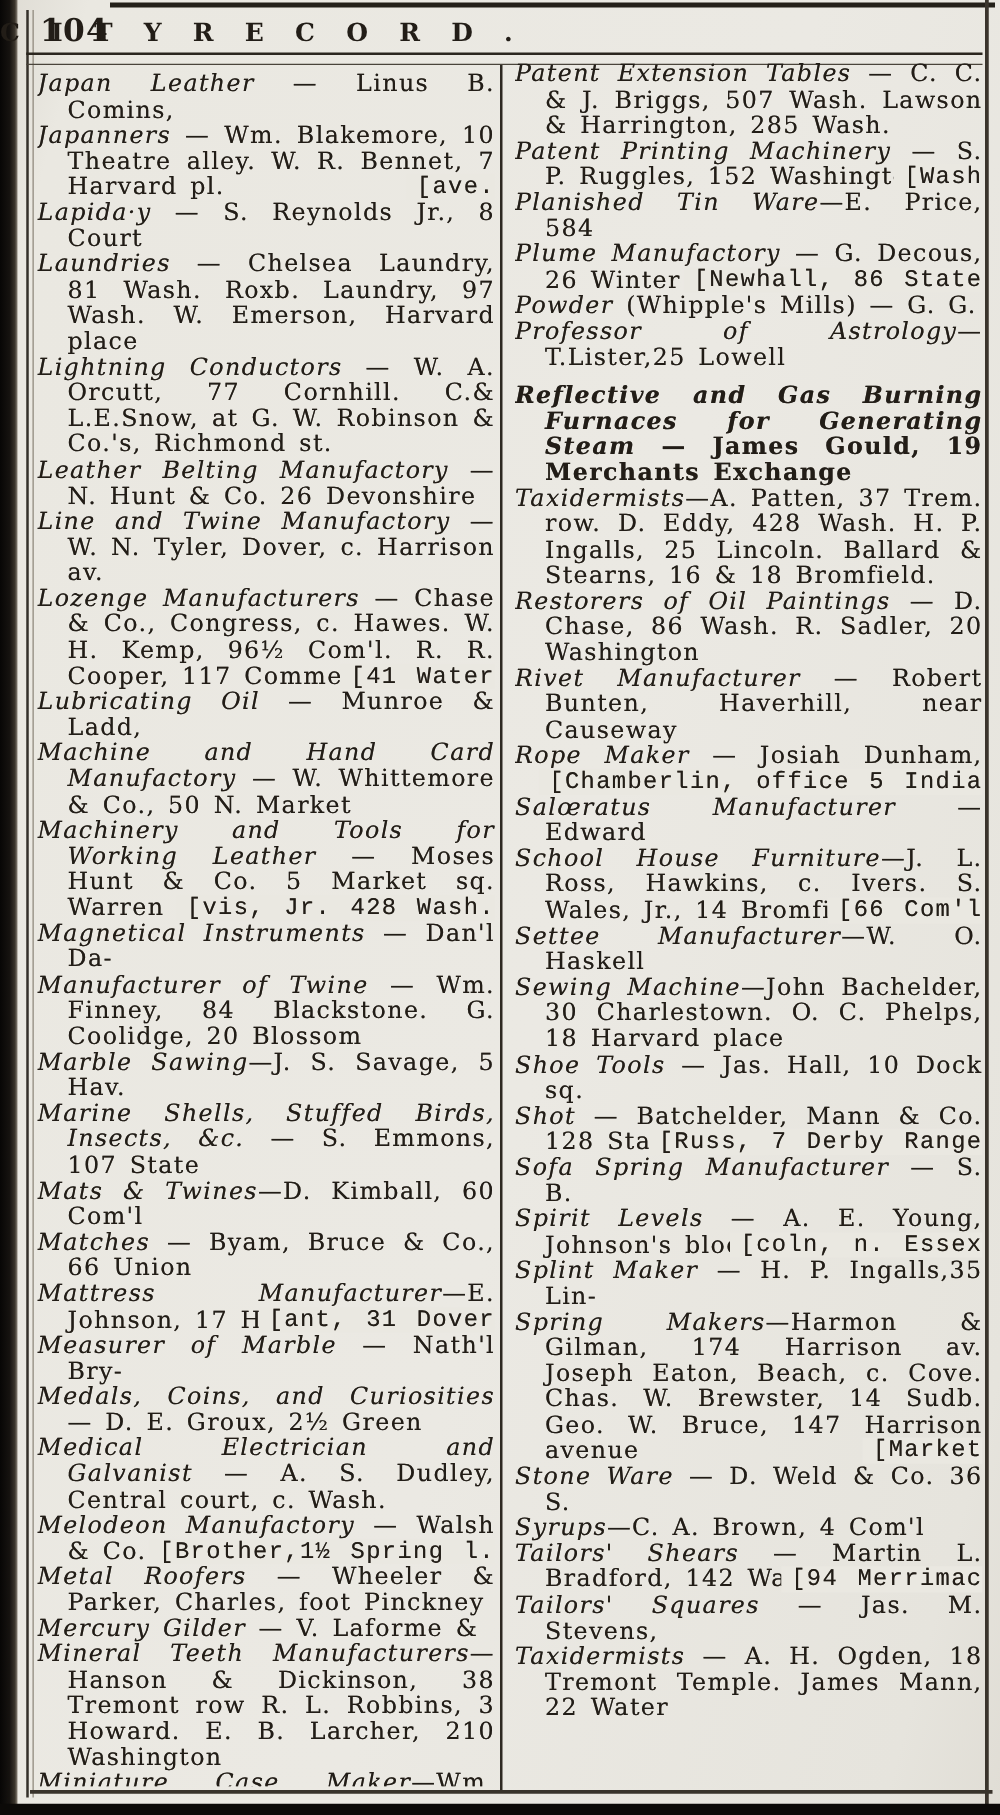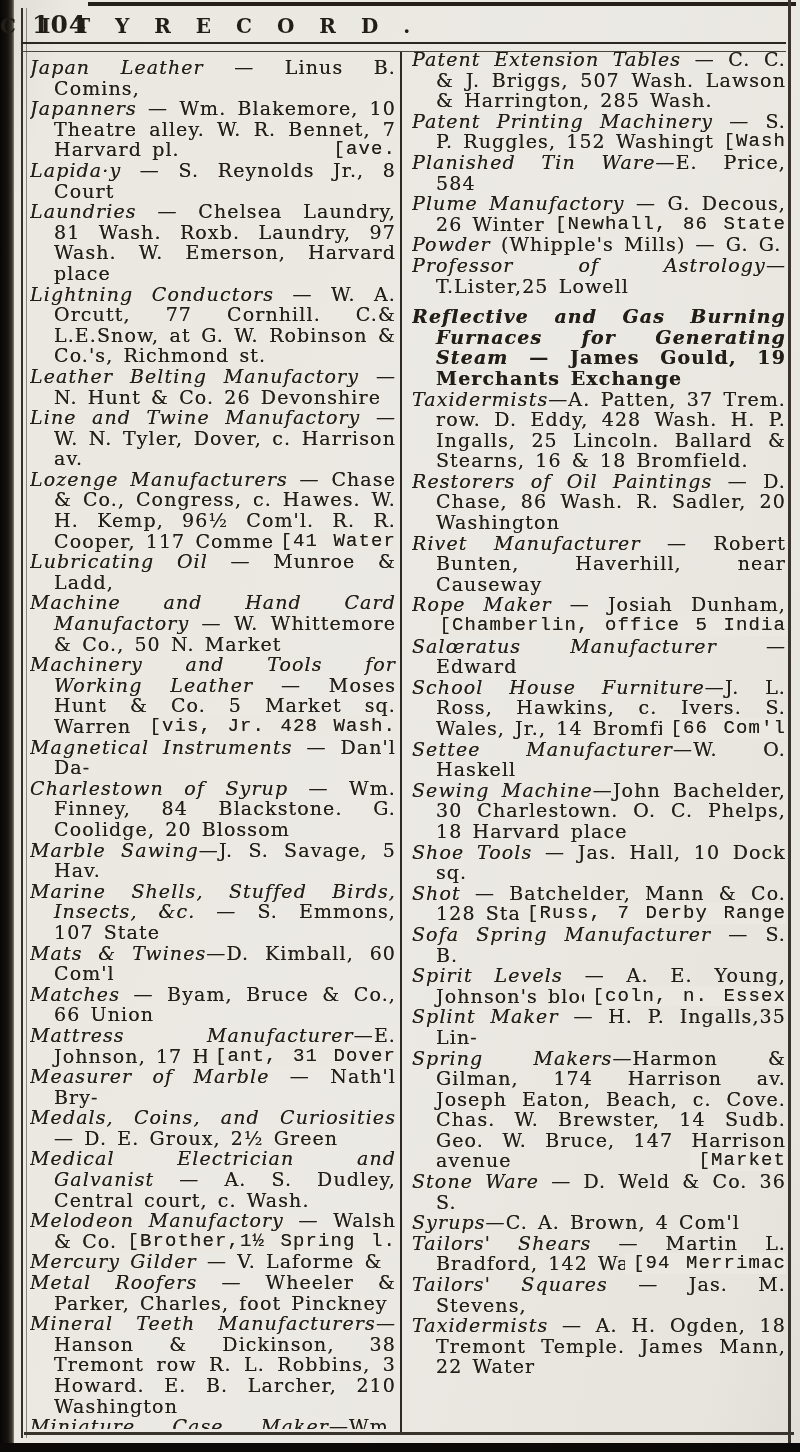--- a/index.html
+++ b/index.html
@@ -96,43 +96,43 @@
   <p class="entry"><span class="entry-name">Lozenge Manufacturers</span><span class="entry-text"> — Chase &amp; Co., Congress, c. Hawes.  W. H. Kemp, 96½ Com'l.  R. R. Cooper, 117 Commercial</span><span class="entry-note">[41 Water</span></p>
 
   <p class="entry"><span class="entry-name">Lubricating Oil</span><span class="entry-text"> — Munroe &amp; Ladd,</span></p>
 
   <p class="entry"><span class="entry-name">Machine and Hand Card Manufactory</span><span class="entry-text"> — W. Whittemore &amp; Co., 50 N. Market</span></p>
 
   <p class="entry"><span class="entry-name">Machinery and Tools for Working Leather</span><span class="entry-text"> — Moses Hunt &amp; Co. 5 Market sq.  Warren Sawyer, 3 Blackstone</span><span class="entry-note">[vis, Jr. 428 Wash.</span></p>
 
   <p class="entry"><span class="entry-name">Magnetical Instruments</span><span class="entry-text"> — Dan'l Da-</span></p>
 
-  <p class="entry"><span class="entry-name">Charlestown of Syrup</span><span class="entry-text"> — Wm. Finney, 84 Blackstone.  G. Coolidge, 20 Blossom</span></p>
+  <p class="entry"><span class="entry-name">Manufacturer of Twine</span><span class="entry-text"> — Wm. Finney, 84 Blackstone.  G. Coolidge, 20 Blossom</span></p>
 
   <p class="entry"><span class="entry-name">Marble Sawing</span><span class="entry-text">—J. S. Savage, 5 Hav.</span></p>
 
   <p class="entry"><span class="entry-name">Marine Shells, Stuffed Birds, Insects, &amp;c.</span><span class="entry-text"> — S. Emmons, 107 State</span></p>
 
   <p class="entry"><span class="entry-name">Mats &amp; Twines</span><span class="entry-text">—D. Kimball, 60 Com'l</span></p>
 
   <p class="entry"><span class="entry-name">Matches</span><span class="entry-text"> — Byam, Bruce &amp; Co., 66 Union</span></p>
 
   <p class="entry"><span class="entry-name">Mattress Manufacturer</span><span class="entry-text">—E. Johnson, 17 Haverhill</span><span class="entry-note">[ant, 31 Dover</span></p>
 
   <p class="entry"><span class="entry-name">Measurer of Marble</span><span class="entry-text"> — Nath'l Bry-</span></p>
 
   <p class="entry"><span class="entry-name">Medals, Coins, and Curiosities</span><span class="entry-text"> — D. E. Groux, 2½ Green</span></p>
 
   <p class="entry"><span class="entry-name">Medical Electrician and Galvanist</span><span class="entry-text"> — A. S. Dudley, Central court, c. Wash.</span></p>
 
   <p class="entry"><span class="entry-name">Melodeon Manufactory</span><span class="entry-text"> — Walsh &amp; Co. 49 Cause.</span><span class="entry-note">[Brother,1½ Spring l.</span></p>
 
+  <p class="entry"><span class="entry-name">Metal Roofers</span><span class="entry-text"> — Wheeler &amp; Parker, Charles, foot Pinckney</span></p>
+
   <p class="entry"><span class="entry-name">Mercury Gilder</span><span class="entry-text"> — V. Laforme &amp;</span></p>
-
-  <p class="entry"><span class="entry-name">Metal Roofers</span><span class="entry-text"> — Wheeler &amp; Parker, Charles, foot Pinckney</span></p>
 
   <p class="entry"><span class="entry-name">Mineral Teeth Manufacturers</span><span class="entry-text">—Hanson &amp; Dickinson, 38 Tremont row  R. L. Robbins, 3 Howard.  E. B. Larcher, 210 Washington</span></p>
 
   <p class="entry"><span class="entry-name">Miniature Case Maker</span><span class="entry-text">—Wm. Conner, 123 Washington</span></p>
 
 </div>
   <div class="col col-right">
   <p class="entry"><span class="entry-name">Patent Extension Tables</span><span class="entry-text"> — C. C. &amp; J. Briggs, 507 Wash.  Lawson &amp; Harrington, 285 Wash.</span></p>
 
   <p class="entry"><span class="entry-name">Patent Printing Machinery</span><span class="entry-text"> — S. P. Ruggles, 152 Washington</span><span class="entry-note">[Wash</span></p>

